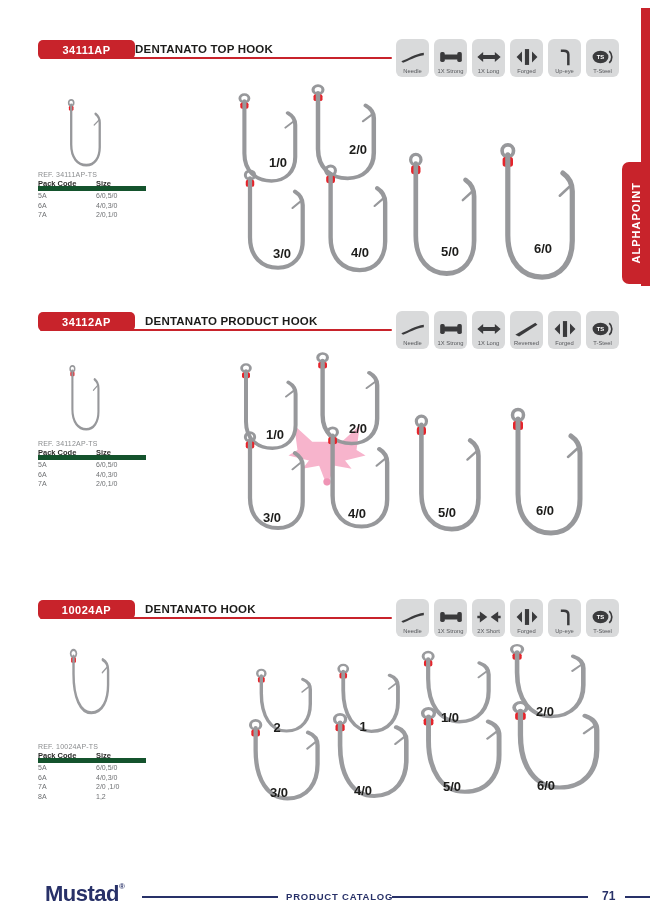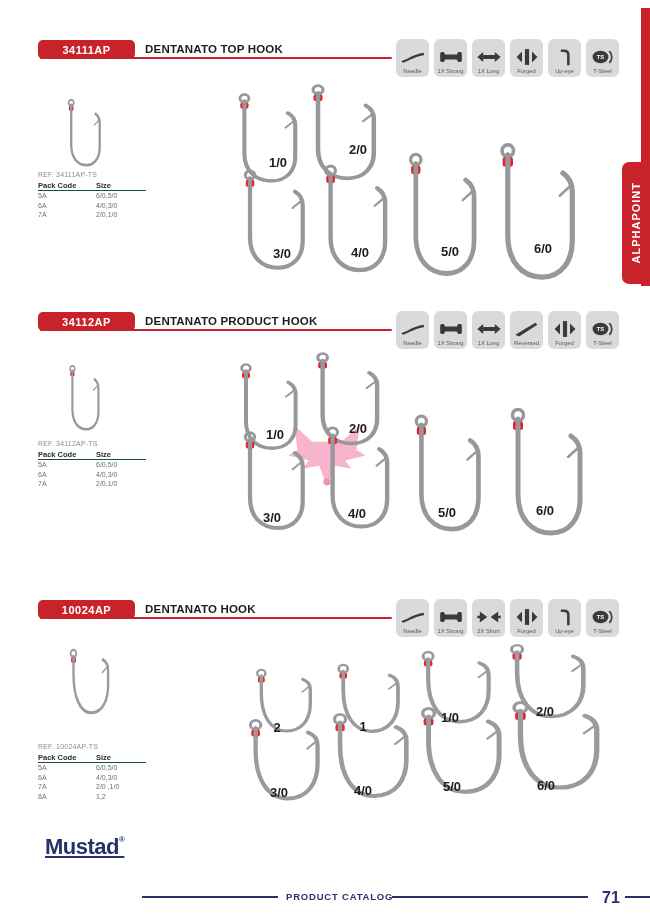--- a/index.html
+++ b/index.html
@@ -22,42 +22,42 @@
   .ficon svg{display:block;}
   .flabel{font-size:5.8px;color:#55565a;line-height:7px;white-space:nowrap;}
   
   .smallhook{position:absolute;}
   .smallhook svg{width:100%;height:100%;}
   .ref{position:absolute;font-size:7px;color:#8a8c8e;letter-spacing:.2px;white-space:nowrap;}
   .ptable{position:absolute;width:108px;font-size:7px;color:#6d6f72;}
   .prow{display:flex;height:9.5px;align-items:center;}
   .prow span:first-child{width:58px;}
   .prow span:last-child{width:50px;}
-  .phead{font-weight:bold;color:#2a2a28;font-size:7.5px;border-bottom:1px solid #14532d;height:11px;}
+  .phead{font-weight:bold;color:#2a2a28;font-size:7.5px;border-bottom:5px solid #14532d;height:11px;}
   
   .hook-fig{position:absolute;}
   .hook-fig svg{width:100%;height:100%;overflow:visible;}
   .hook-label{position:absolute;transform:translate(-50%,-50%);font-size:13px;font-weight:bold;
               color:#1d1d1b;white-space:nowrap;}
   
   .side-strip{position:absolute;right:0;top:8px;width:9px;height:278px;background:#c8232b;}
   .side-tab{position:absolute;right:0;top:162px;width:28px;height:122px;background:#c8232b;
             border-radius:7px 0 0 7px;display:flex;align-items:center;justify-content:center;}
   .side-tab span{writing-mode:vertical-rl;transform:rotate(180deg);color:#fff;font-weight:bold;
                  font-size:11px;letter-spacing:1px;}
   
   .fox{position:absolute;opacity:.95;}
   
   .footer-line{position:absolute;height:1.5px;background:#283168;top:896px;}
-  .brand{position:absolute;left:45px;top:834px;color:#283168;font-weight:bold;font-size:22px;
-         letter-spacing:-.5px;text-decoration:underline;}
+  .brand{position:absolute;left:45px;top:881px;color:#283168;font-weight:bold;font-size:22px;
+         letter-spacing:-.5px;}
   .brand sup{font-size:8px;vertical-align:12px;}
   .fcenter{position:absolute;top:891px;color:#283168;font-weight:bold;font-size:9.5px;
            letter-spacing:.8px;white-space:nowrap;}
-  .fpage{position:absolute;top:889px;color:#283168;font-weight:bold;font-size:16px;}
+  .fpage{position:absolute;top:889px;color:#283168;font-weight:bold;font-size:12px;}
 </style>
 </head>
 <body>
 
 <svg width="0" height="0" style="position:absolute">
   <defs>
     <symbol id="hookA" viewBox="0 0 100 140">
       <circle cx="20" cy="9" r="5.5" fill="none" stroke="#97989b" stroke-width="3.5"></circle>
       <rect x="15" y="15" width="10" height="9" rx="2.5" fill="#e5242b"></rect>
       <path d="M20,13 L20,88 C20,113 34,127 53,127 C71,127 82,113 82,93 L82,47 C82,39 79,34 73,30" fill="none" stroke="#97989b" stroke-width="5" stroke-linecap="round"></path>
@@ -102,21 +102,21 @@
 
 <div id="page">
 
   <div class="side-strip"></div>
   <div class="side-tab">
     <span>ALPHAPOINT</span>
   </div>
 
   <div class="redline" style="left:40px;top:57px;width:352px"></div>
   <div class="badge" style="left:38px;top:40px">34111AP</div>
-  <div class="sec-title" style="left:145px;top:43px">DENTANATO TOP HOOK</div>
+  <div class="sec-title" style="left:135px;top:43px">DENTANATO TOP HOOK</div>
 
   <div class="features" style="left:396px;top:39px">
     <div class="feature">
       <span class="ficon">
           <svg width="28" height="20">
             <use href="#ic-needle"></use>
           </svg>
         </span>
       <span class="flabel">Needle</span>
     </div>

